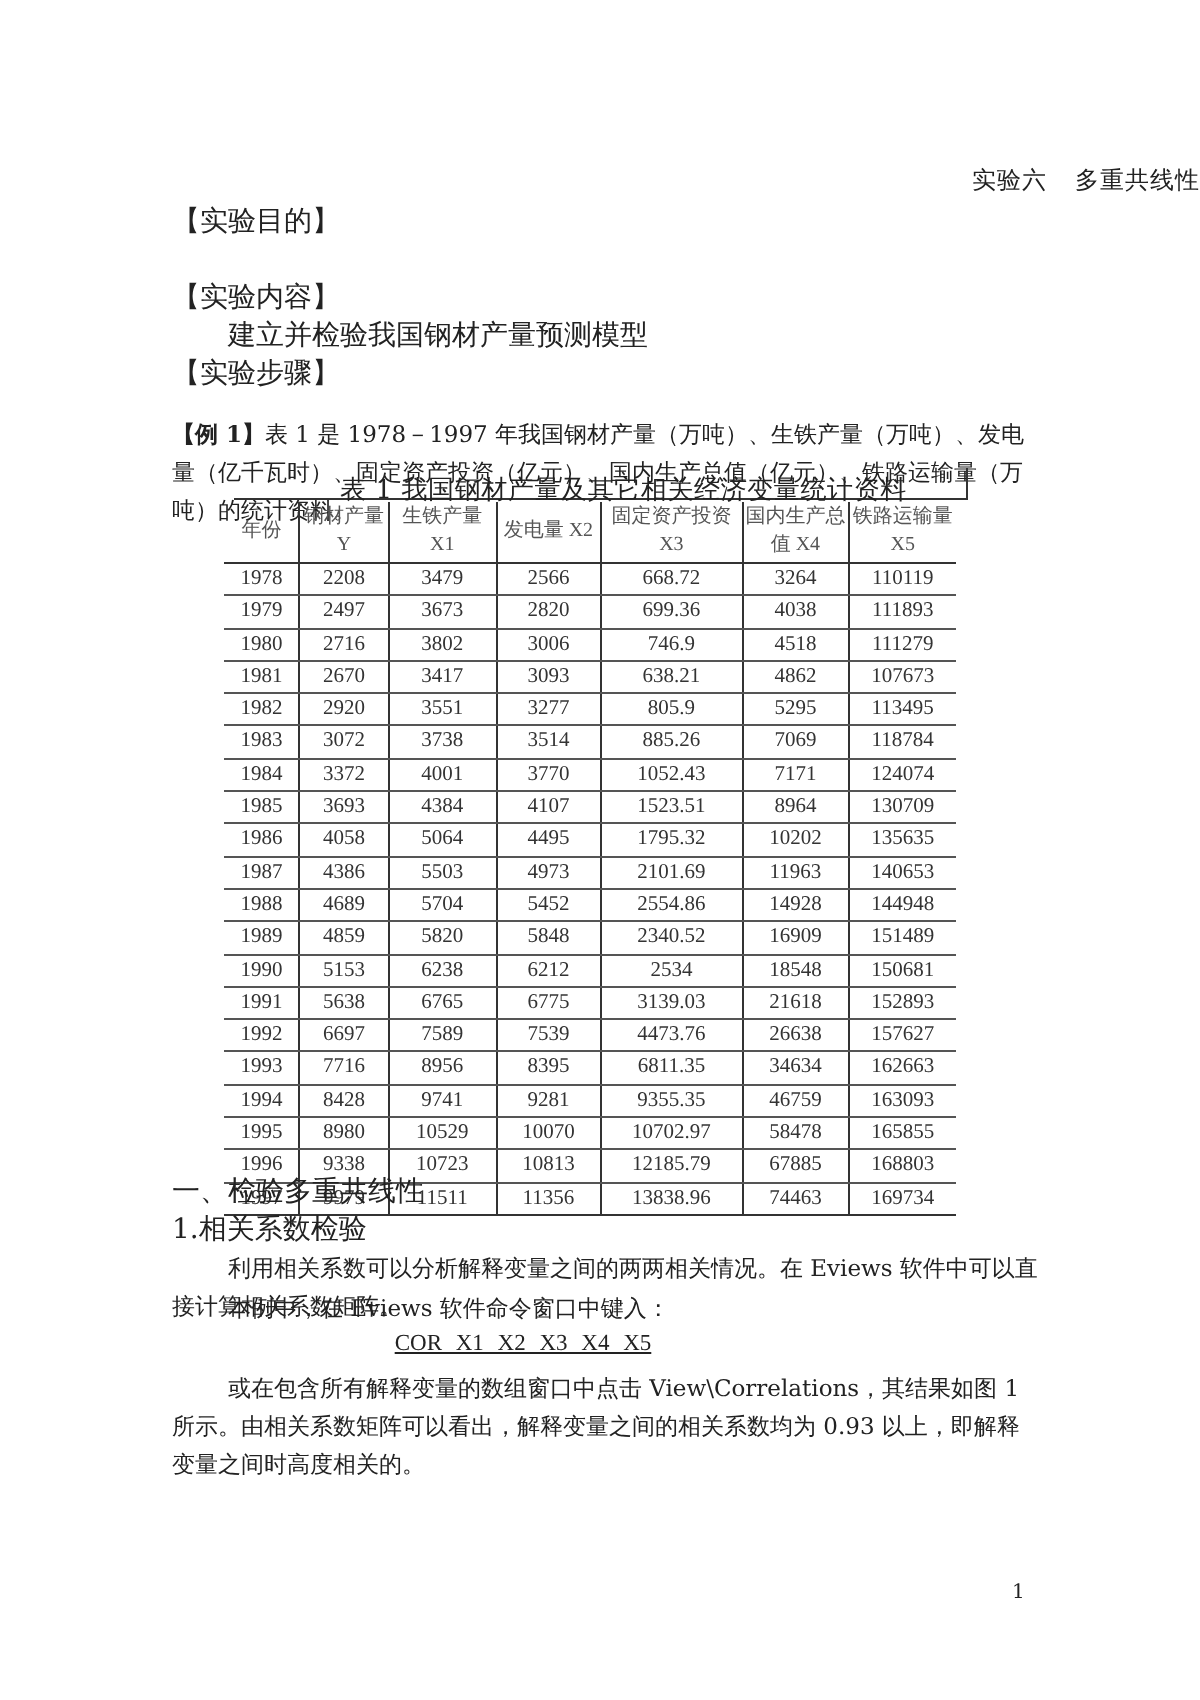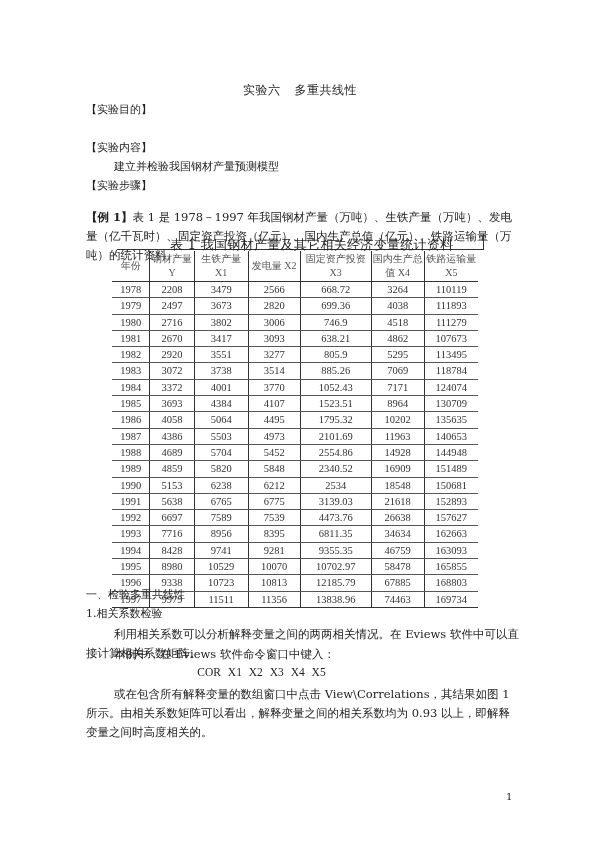--- a/index.html
+++ b/index.html
@@ -1,36 +1,36 @@
 <!DOCTYPE html>
 <html><head>
 <meta charset="utf-8">
 <style>
   html, body { margin:0; padding:0; background:#ffffff; }
   body { width:600px; height:850px; position:relative; overflow:hidden;
          font-family:"DejaVu Serif","Liberation Serif",serif; color:#222; }
   .page { position:absolute; left:0; top:0; width:600px; height:850px; }
-  .title { position:absolute; top:82px; left:0; width:600px; text-align:center; font-size:12px; letter-spacing:0.5px; }
+  .title { position:absolute; top:82px; left:0; width:600px; text-align:right; font-size:12px; letter-spacing:0.5px; }
   .title .gap { display:inline-block; width:14px; }
-  .line { position:absolute; left:86px; font-size:11px; white-space:nowrap; }
+  .line { position:absolute; left:86px; font-size:14px; white-space:nowrap; }
   .indent { left:114px; }
   .para { position:absolute; left:86px; width:434px; font-size:11.5px; line-height:19px; }
   .para .ind { display:inline-block; width:28px; }
   .bold { font-weight:bold; }
   .caption { position:absolute; top:236px; left:170px; font-size:13px; letter-spacing:0.3px; }
   .caption-box { position:absolute; top:234px; left:117px; width:366px; height:15px;
                  border-right:1px solid #333; border-bottom:1.5px solid #333; }
   table.data { position:absolute; top:251px; left:112px; width:366px;
                border-collapse:collapse; font-size:10.5px; font-family:"Liberation Serif","DejaVu Serif",serif; }
   table.data th, table.data td { border-left:1px solid #333; text-align:center; padding:0; height:15.3px; line-height:15.3px; color:#333; }
   table.data th:first-child, table.data td:first-child { border-left:none; }
   table.data th { font-weight:normal; line-height:14px; height:30px; color:#555; font-size:10px; border-bottom:1.5px solid #333; }
   table.data tr.r td { border-bottom:1px solid #555; }
   table.data tr.last td { border-bottom:1.5px solid #333; }
-  .cmd { position:absolute; top:666px; left:0; width:523px; text-align:center; font-size:11.5px; font-family:"Liberation Serif",serif; word-spacing:4px; }
+  .cmd { position:absolute; top:666px; left:0; width:523px; text-align:center; font-size:11.5px; font-family:"Liberation Serif",serif; word-spacing:4px;text-decoration:underline; }
   .pagenum { position:absolute; top:791px; left:506px; font-size:10px; }
 </style>
 </head>
 <body>
 
 <div class="page">
 
   <div class="title">
     <span>实验六</span><span class="gap"></span><span>多重共线性</span>
   </div>

